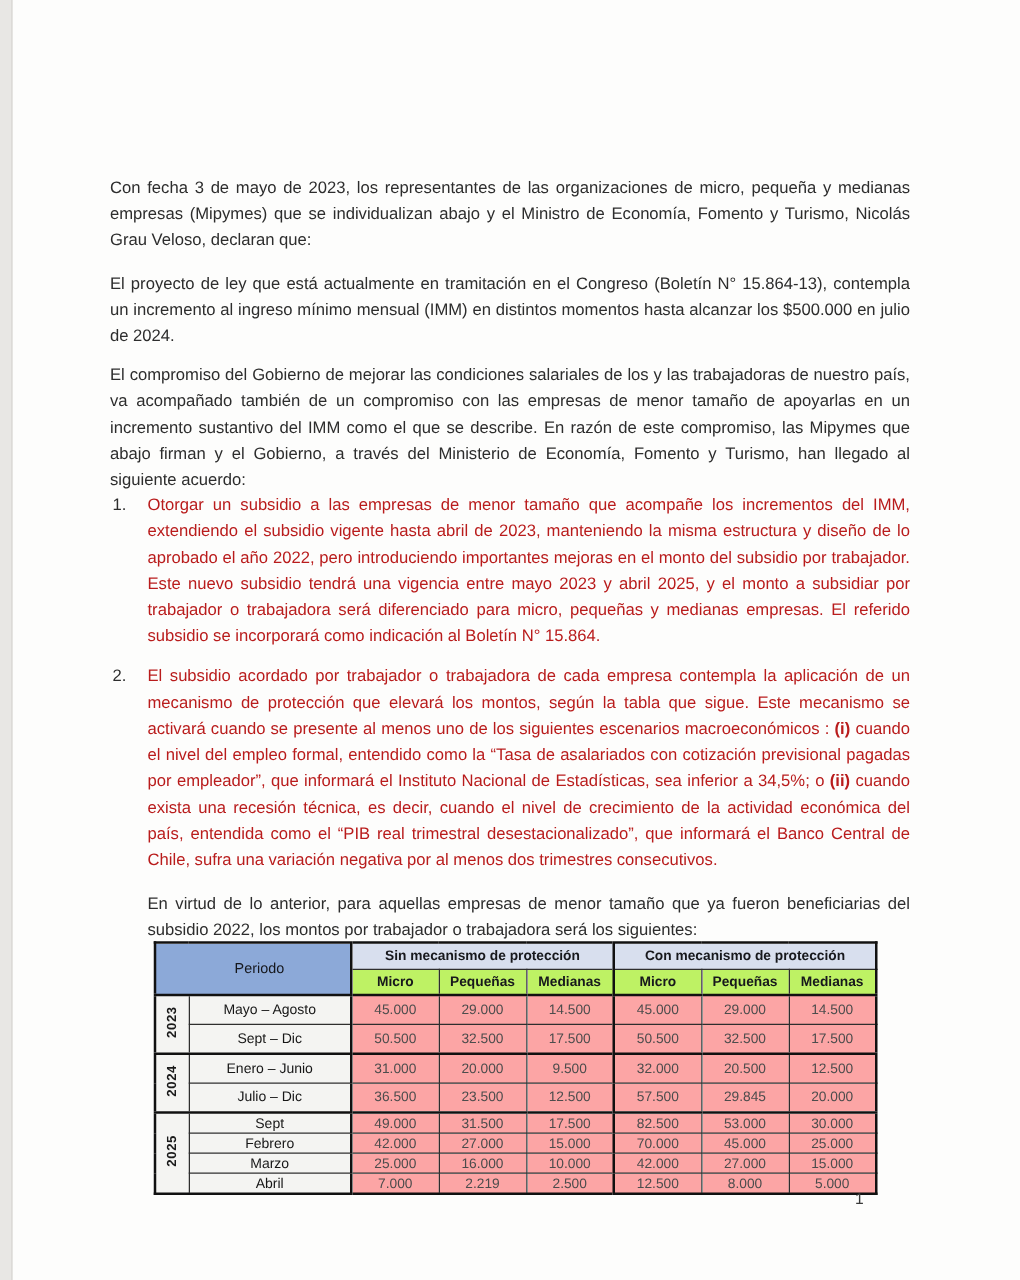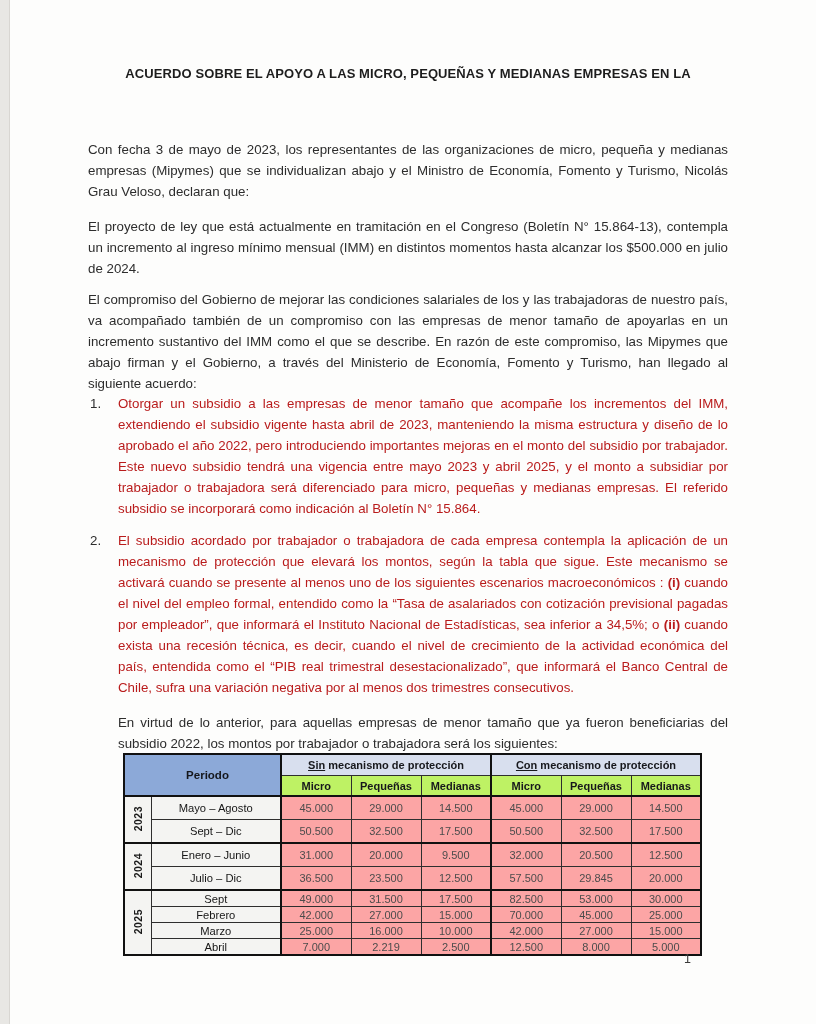--- a/index.html
+++ b/index.html
@@ -47,25 +47,25 @@
     font-size:11px;border:2px solid #111;
   }
   td{
     border:1px solid #2e2e2e;padding:0 2px;
     text-align:center;vertical-align:middle;
     overflow:hidden;white-space:nowrap;
   }
   tr.h1 td{height:20px}
   tr.h2 td{height:19px}
   .periodo-cell{
-    background:#8ca9d8;font-weight:bold;font-size:11.5px;color:#15171c;padding-left:12px;
+    background:#8ca9d8;font-weight:normal;font-size:11.5px;color:#15171c;padding-left:12px;
   }
   .group-head{background:#d8dfee;font-weight:bold;color:#17181c;}
   .sub{background:#bef264;font-weight:bold;color:#17181c;}
-  .u{text-decoration:underline;}
+  .u{}
   .thickL{border-left:2px solid #111 !important;}
   tr.gstart td{border-top:2px solid #111;}
   .year-cell{background:#f4f4f2;}
   .vert{
     display:inline-block;writing-mode:vertical-rl;transform:rotate(180deg);
     font-weight:bold;font-size:10.5px;letter-spacing:0.5px;color:#1a1a1a;
   }
   .period-cell{
     background:#f4f4f2;font-weight:normal;font-size:11.2px;color:#161616;
   }
@@ -77,21 +77,20 @@
     position:absolute;left:684px;top:952px;
     font-size:12.5px;color:#3a3a3a;
   }
 </style>
 </head>
 <body>
 
 <div class="page-edge"></div>
 
 <div class="doc-title">
-  <div>ACUERDO SOBRE EL APOYO A LAS MICRO, PEQUEÑAS Y MEDIANAS EMPRESAS EN LA</div>
 </div>
 
 <p class="para" id="p-intro">Con fecha 3 de mayo de 2023, los representantes de las organizaciones de micro, pequeña y medianas empresas (Mipymes) que se individualizan abajo y el Ministro de Economía, Fomento y Turismo, Nicolás Grau Veloso, declaran que:</p>
 <p class="para" id="p-bill">El proyecto de ley que está actualmente en tramitación en el Congreso (Boletín N° 15.864-13), contempla un incremento al ingreso mínimo mensual (IMM) en distintos momentos hasta alcanzar los $500.000 en julio de 2024.</p>
 <p class="para" id="p-commitment">El compromiso del Gobierno de mejorar las condiciones salariales de los y las trabajadoras de nuestro país, va acompañado también de un compromiso con las empresas de menor tamaño de apoyarlas en un incremento sustantivo del IMM como el que se describe. En razón de este compromiso, las Mipymes que abajo firman y el Gobierno, a través del Ministerio de Economía, Fomento y Turismo, han llegado al siguiente acuerdo:</p>
 
 <div class="list-item" id="item-1">
   <div class="li-num">1.</div>
   <div class="li-text">Otorgar un subsidio a las empresas de menor tamaño que acompañe los incrementos del IMM, extendiendo el subsidio vigente hasta abril de 2023, manteniendo la misma estructura y diseño de lo aprobado el año 2022, pero introduciendo importantes mejoras en el monto del subsidio por trabajador. Este nuevo subsidio tendrá una vigencia entre mayo 2023 y abril 2025, y el monto a subsidiar por trabajador o trabajadora será diferenciado para micro, pequeñas y medianas empresas. El referido subsidio se incorporará como indicación al Boletín N° 15.864.</div>
 </div>

